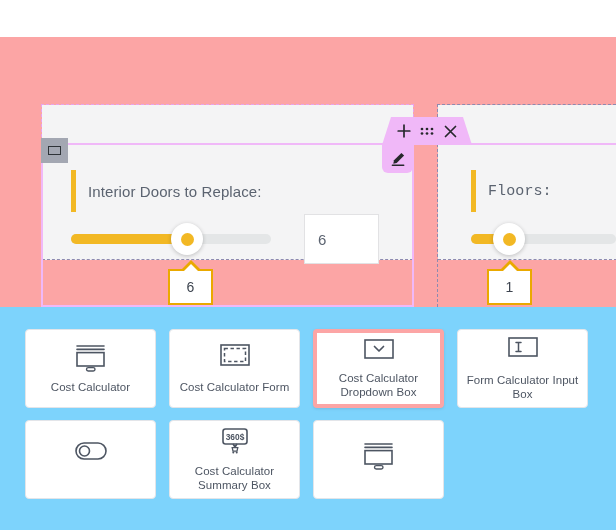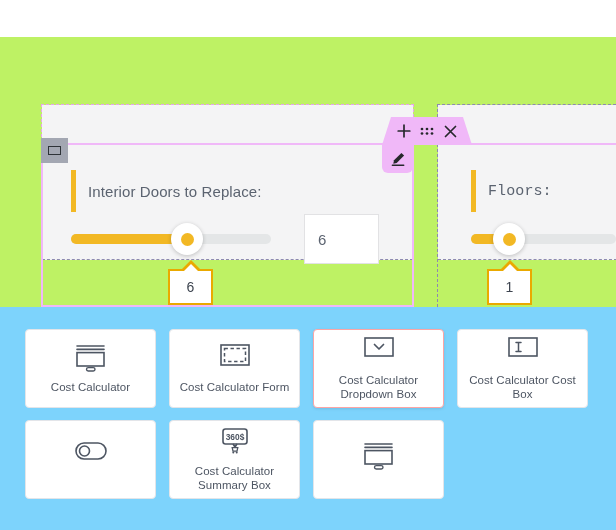--- a/index.html
+++ b/index.html
@@ -8,21 +8,21 @@
     font-family: "Liberation Sans", sans-serif;
     background: #ffffff;
     overflow: hidden;
   }
   #root { position: relative; width: 616px; height: 530px; }
 
   
   .canvas {
     position: absolute; left: 0; top: 37px;
     width: 616px; height: 270px;
-    background: #bef264;
+    background: #fca5a5;
   }
 
   
   .col-one {
     position: absolute; left: 41px; top: 67px;
     width: 373px; height: 203px;
     border: 1px dashed #e8a3ec;
     background: transparent;
   }
   .col-one-inner {
@@ -180,21 +180,21 @@
     height: 79px;
     background: #ffffff;
     border: 1px solid #e3e5e9;
     border-radius: 4px;
     display: flex; flex-direction: column;
     align-items: center; justify-content: center;
     padding: 6px 4px 5px;
     cursor: pointer;
   }
   .card.active {
-    border: 1px solid #fca5a5;
+    border: 4px solid #fca5a5;
     box-shadow: 0 1px 3px rgba(0,0,0,.10);
   }
   .card .ic {
     height: 30px; display: flex; justify-content: center;
     color: #4d5562; margin-bottom: 6px;
   }
   .card .ic svg { display: block; }
   .card .cap {
     font-size: 11.5px; line-height: 14px; color: #4d5562;
     text-align: center; letter-spacing: .05px;
@@ -328,21 +328,21 @@
       </div>
 
 
       <div class="card">
         <span class="ic">
           <svg width="30" height="20" viewBox="0 0 30 20">
             <rect x="1" y="1" width="28" height="18" fill="none" stroke="#4d5562" stroke-width="1.6"></rect>
             <path d="M8 5.5h5M8 14.5h5M10.5 5.5v9" stroke="#4d5562" stroke-width="1.5" stroke-linecap="round"></path>
           </svg>
         </span>
-        <span class="cap">Cost Calculator Cost Box</span>
+        <span class="cap">Form Calculator Input Box</span>
       </div>
 
       <div class="card">
         <span class="ic">
           <svg width="32" height="18" viewBox="0 0 32 18">
             <rect x="1" y="1" width="30" height="16" rx="8" fill="none" stroke="#4d5562" stroke-width="1.6"></rect>
             <circle cx="9.5" cy="9" r="5" fill="none" stroke="#4d5562" stroke-width="1.6"></circle>
           </svg>
         </span>
       </div>

